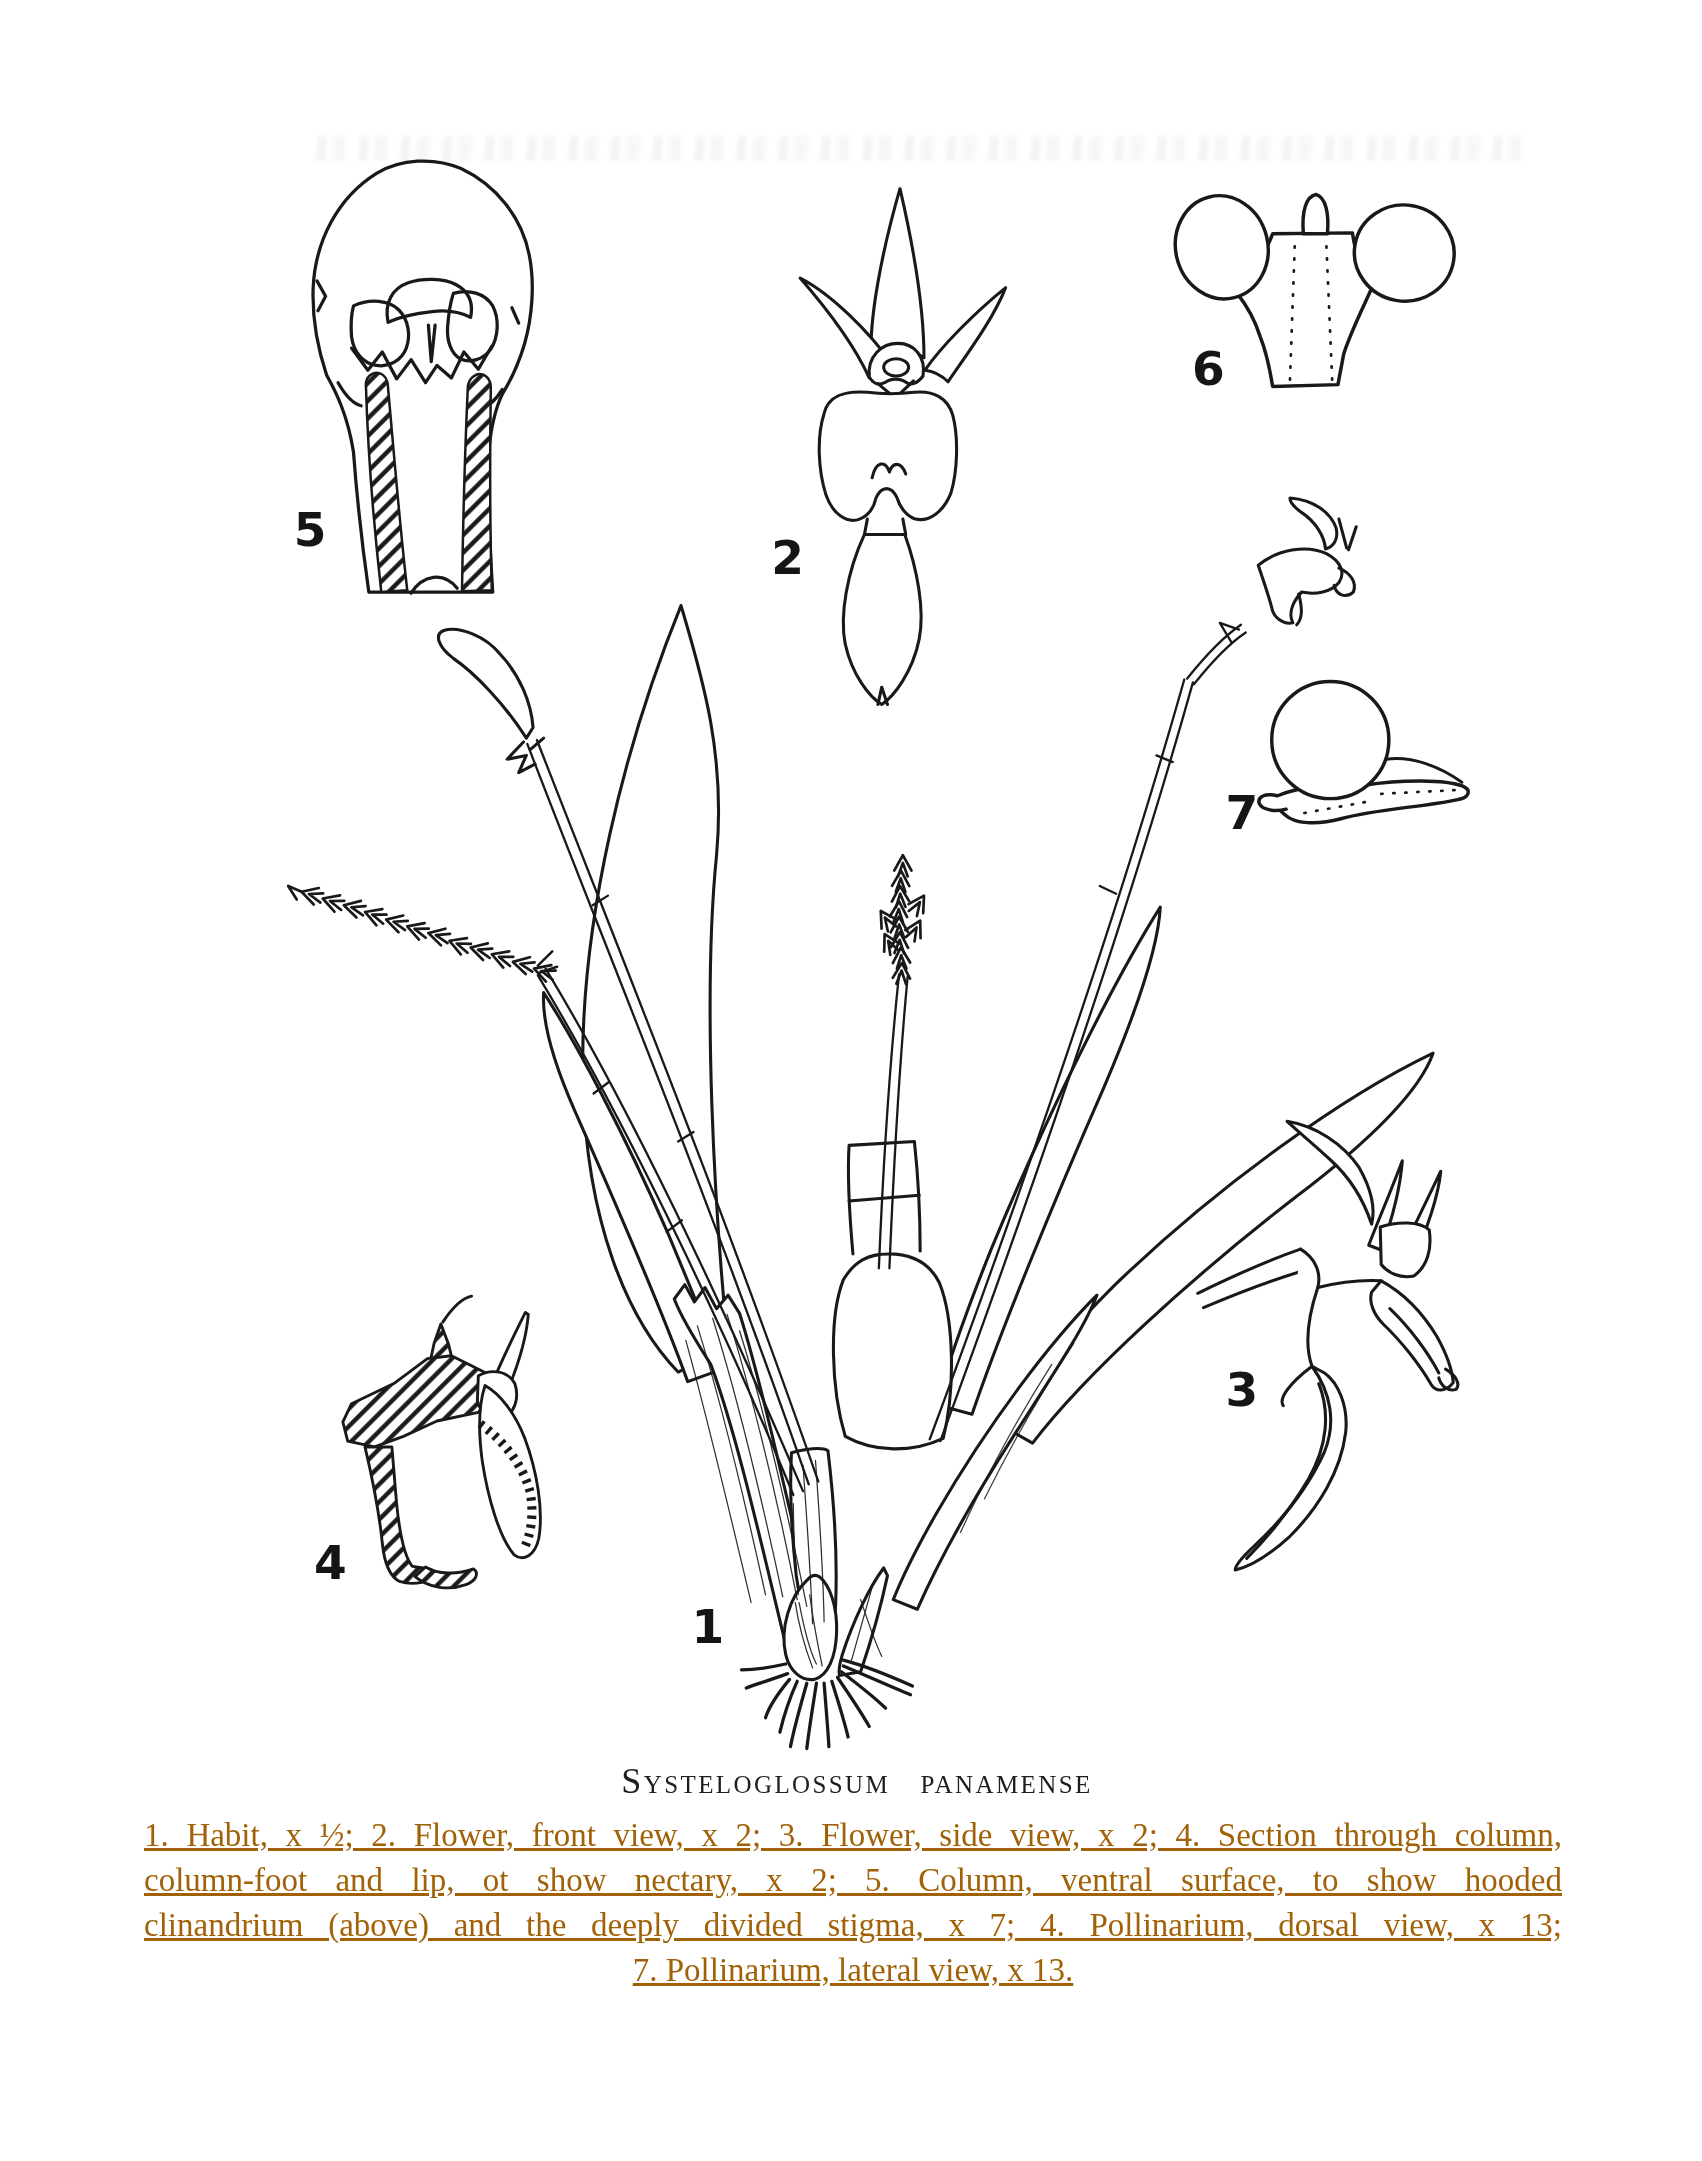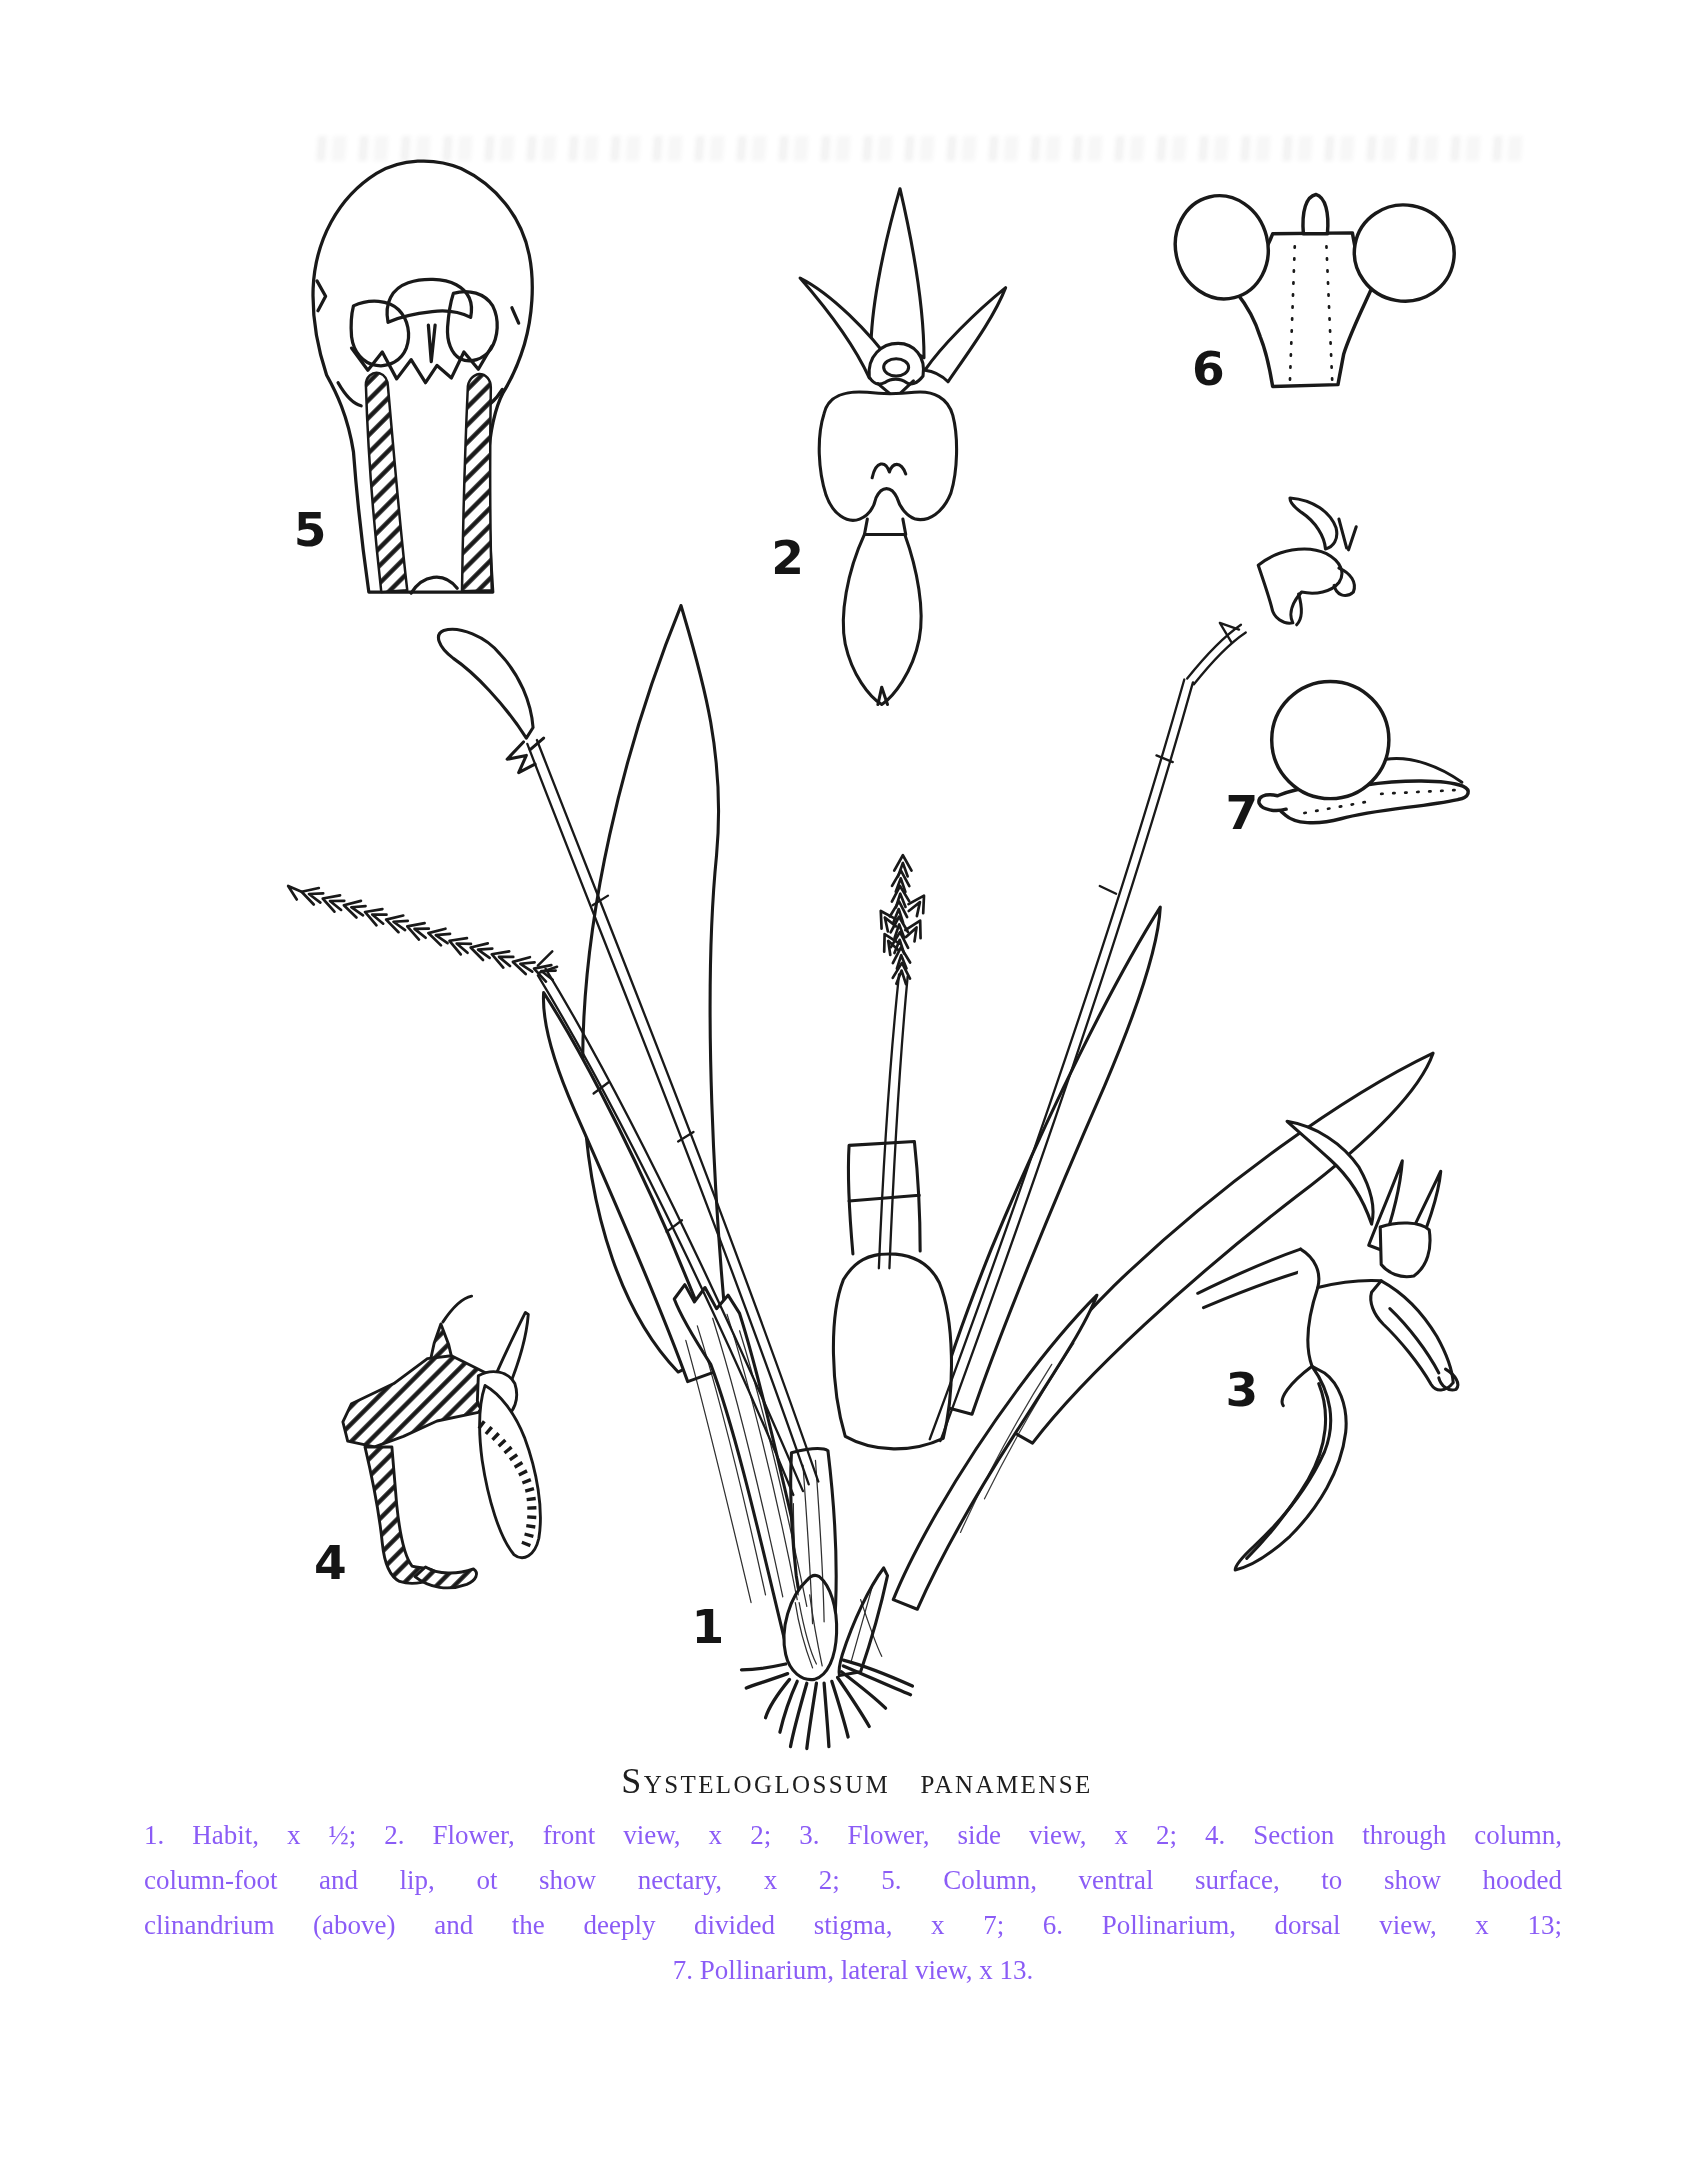--- a/index.html
+++ b/index.html
@@ -27,21 +27,21 @@
     text-align:center;
     font-size:36px;
     font-variant:small-caps;
     letter-spacing:2.4px;
     word-spacing:19px;
     color:#1e1e1e;
     padding-left:6px;
   }
   .caption{
     position:absolute;left:144px;top:1813px;width:1418px;
-    font-size:27px;line-height:45px;color:#8b5cf6;
+    font-size:33px;line-height:45px;color:#a16207;text-decoration:underline;
   }
   .caption .cap-line{
     text-align:justify;
     text-align-last:justify;
     white-space:normal;
   }
   .caption .cap-line.last{
     text-align:right;
     text-align-last:center;
   }
@@ -298,18 +298,18 @@
       <path d="M 461,1376 C 471,1361 481,1351 491,1349"></path>
       <text class="figno" x="344" y="1643" text-anchor="middle" stroke="none">4</text>
     </g>
   </svg>
 
   <div class="plate-title">Systeloglossum panamense</div>
 
   <div class="caption">
     <div class="cap-line">1. Habit, x ½; 2. Flower, front view, x 2; 3. Flower, side view, x 2; 4. Section through column,</div>
     <div class="cap-line">column-foot and lip, ot show nectary, x 2; 5. Column, ventral surface, to show hooded</div>
-    <div class="cap-line">clinandrium (above) and the deeply divided stigma, x 7; 6. Pollinarium, dorsal view, x 13;</div>
+    <div class="cap-line">clinandrium (above) and the deeply divided stigma, x 7; 4. Pollinarium, dorsal view, x 13;</div>
     <div class="cap-line last">7. Pollinarium, lateral view, x 13.</div>
   </div>
 
 </div>
 
 
 </body></html>

